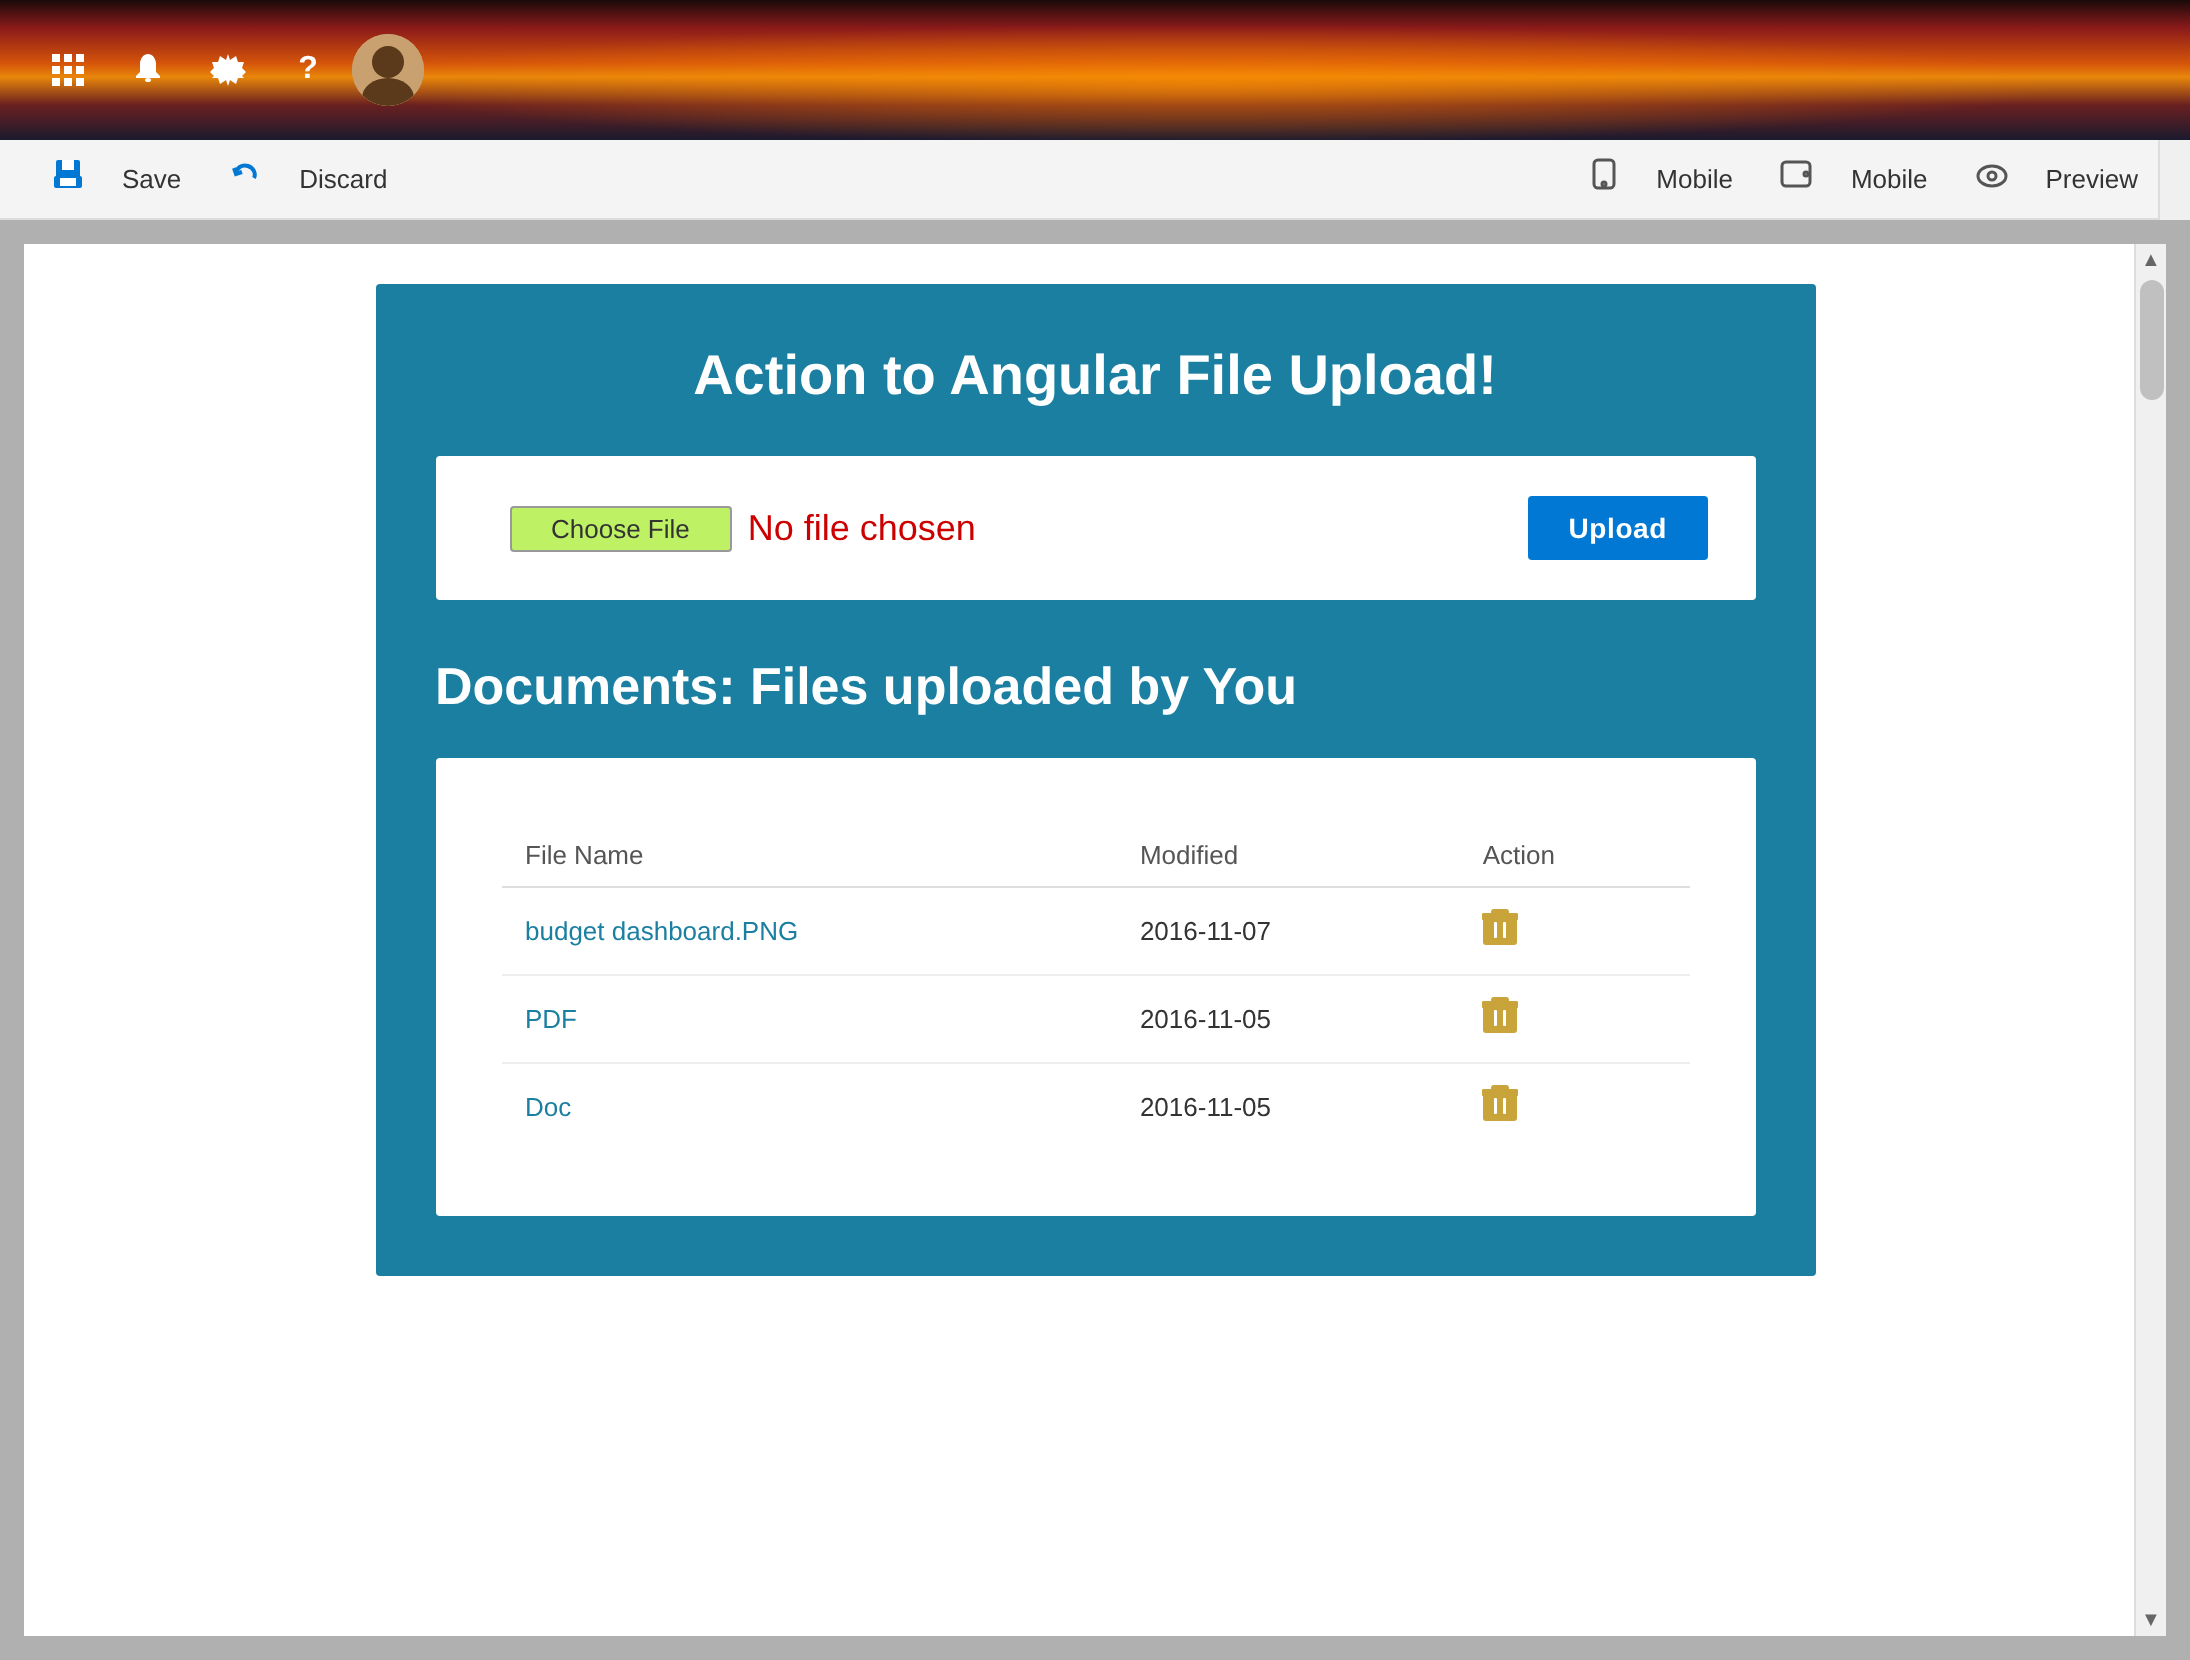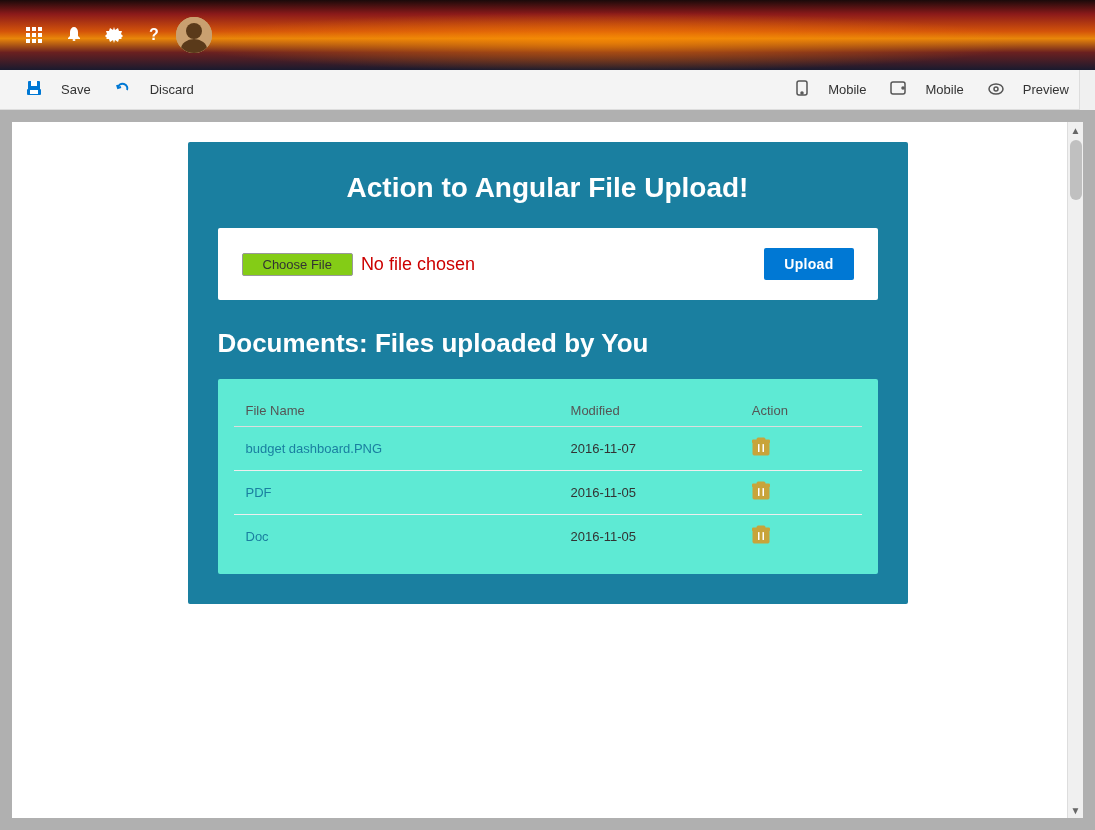--- a/index.html
+++ b/index.html
@@ -230,26 +230,27 @@
     }
 
     .file-input-area {
       display: flex;
       align-items: center;
       gap: 8px;
     }
 
     .choose-file-btn {
       padding: 3px 20px;
-      background: #84cc16;
+      background: #bef264;
       border: 1px solid #999;
       border-radius: 2px;
       cursor: pointer;
       font-size: 13px;
       color: #333;
+      margin-left: 13px;
     }
 
     .no-file-text {
       color: #cc0000;
       font-size: 18px;
     }
 
     .upload-btn {
       background: #0078d4;
       color: #fff;
@@ -266,23 +267,23 @@
     .docs-title {
       color: #fff;
       font-size: 26px;
       font-weight: 700;
       text-align: left;
       margin-bottom: 20px;
     }
 
     
     .table-container {
-      background: #5eead4;
-      border-radius: 2px;
-      padding: 16px;
+      background: #ffffff;
+      border-radius: 2px;
+      padding: 33px;
     }
 
     .files-table {
       width: 100%;
       border-collapse: collapse;
     }
 
     .files-table th {
       text-align: left;
       font-weight: 400;

